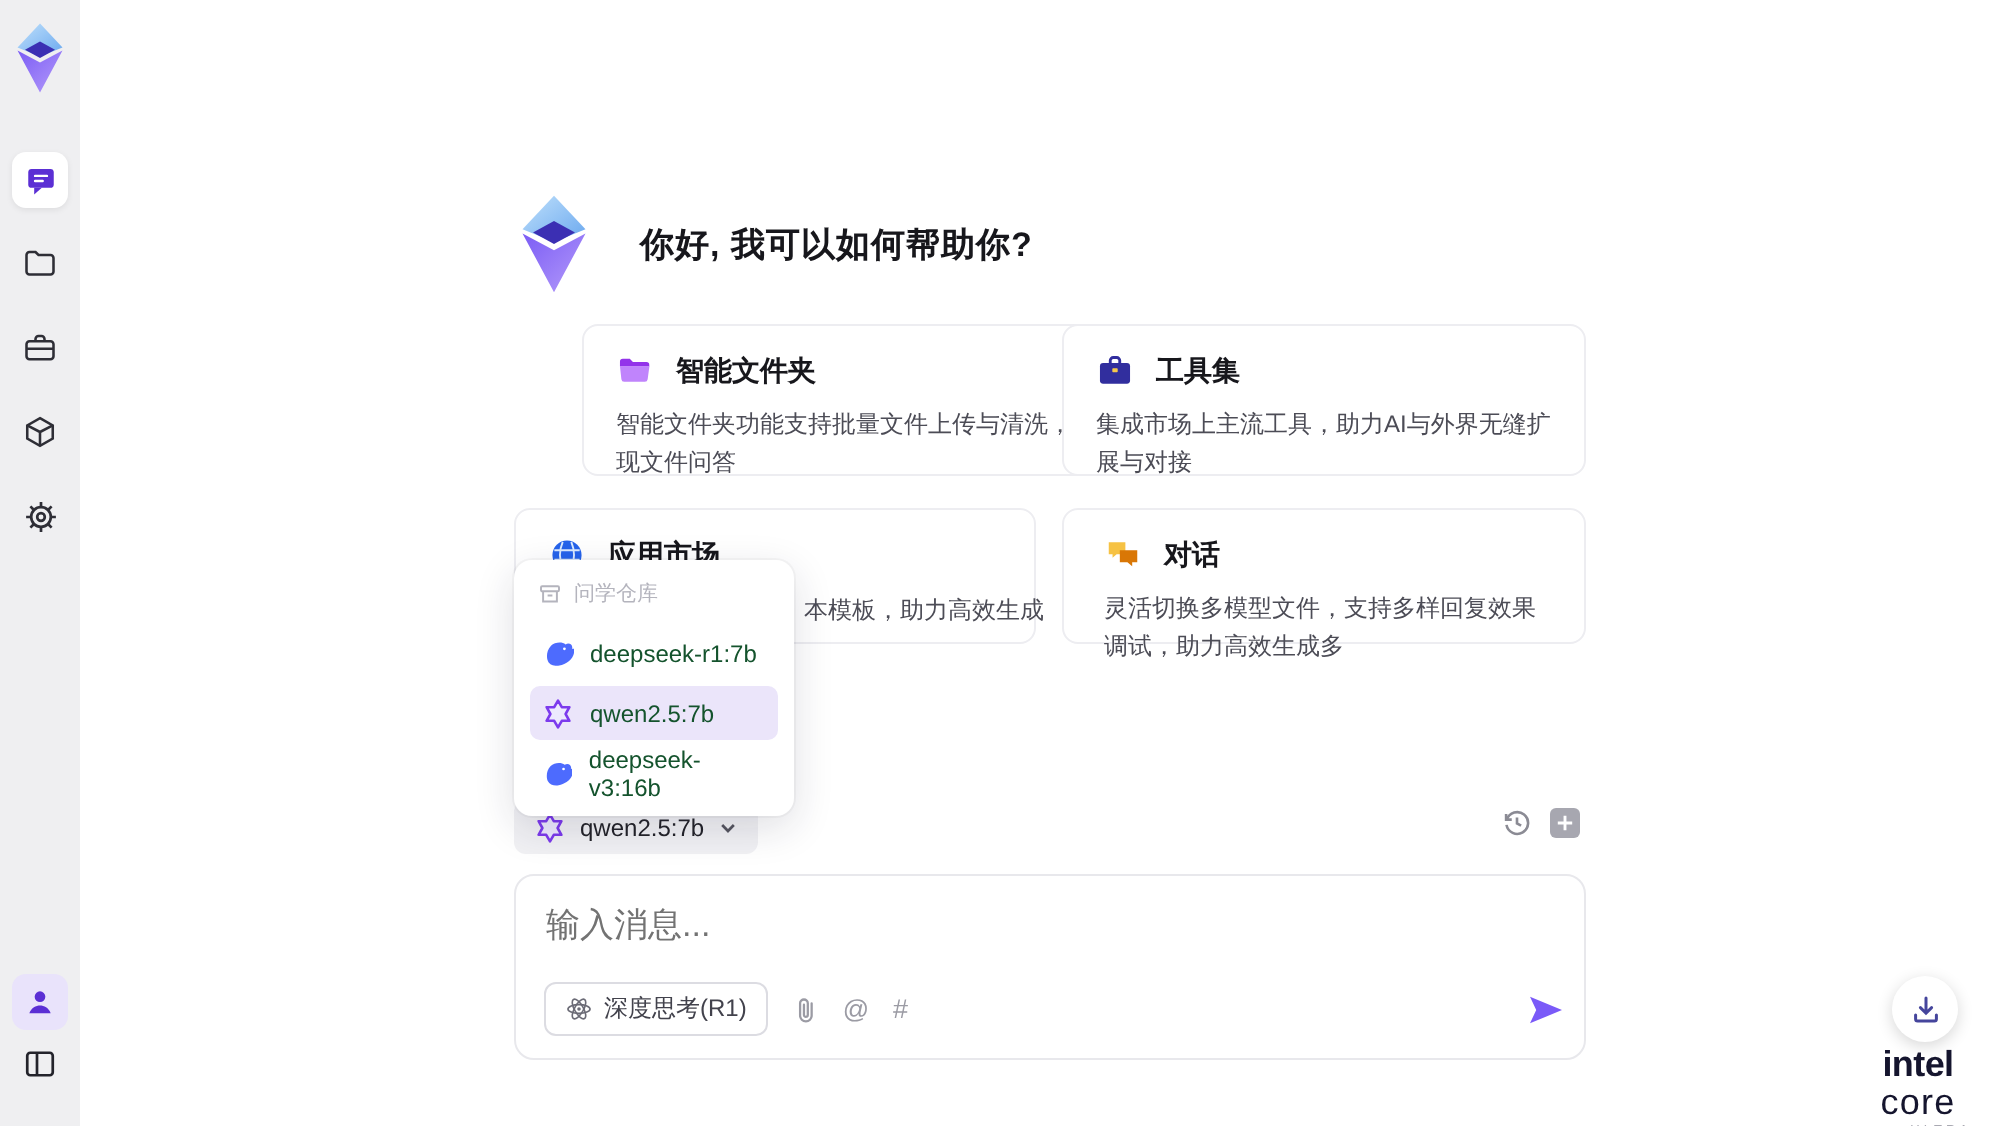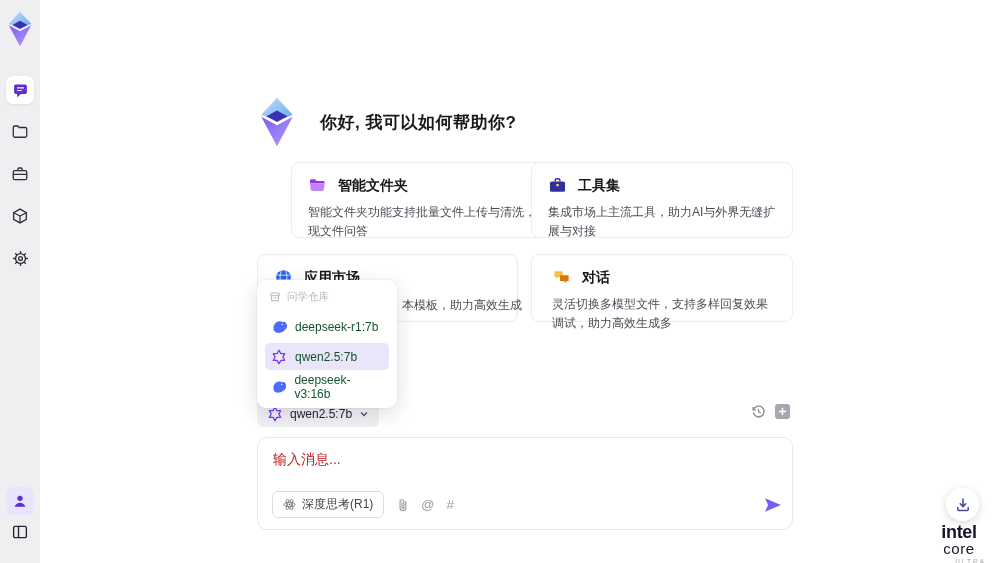--- a/index.html
+++ b/index.html
@@ -34,35 +34,35 @@
   .dd-item.selected { background:#ebe5fa; }
 
   
   .model-pill { position:absolute; left:257px; top:400px; height:27px; display:inline-flex; align-items:center;
                 gap:7px; padding:0 10px; background:#f1f1f4; border-radius:6px; font-size:12px; color:#232329; cursor:pointer; }
   .row-icons { position:absolute; top:404px; left:751px; display:flex; gap:9px; align-items:center; }
 
   
   .composer { position:absolute; left:257px; top:437px; width:536px; height:93px; background:#fff;
               border:1px solid #e8e8ec; border-radius:10px; padding:13px 15px; }
-  .placeholder { font-size:14px; color:#b91c1c; }
+  .placeholder { font-size:17px; color:#737373; }
   .composer-bottom { position:absolute; left:14px; right:10px; bottom:11px; display:flex; align-items:center; gap:12px; }
   .deep-pill { display:inline-flex; align-items:center; gap:6px; border:1px solid #dcdce2; border-radius:6px;
                padding:4px 10px; font-size:12px; color:#42424c; background:#fff; cursor:pointer; }
   .tool-ico { color:#9b9ba4; display:flex; align-items:center; cursor:pointer; }
   .at-glyph { font-size:13px; color:#9b9ba4; }
   .hash-glyph { font-size:13.5px; color:#9b9ba4; letter-spacing:-1px; }
   .send-btn { margin-left:auto; cursor:pointer; display:flex; }
 
   
   .dl-btn { position:absolute; left:946px; top:488px; width:33px; height:33px; border-radius:50%; background:#fff;
             box-shadow:0 2px 8px rgba(0,0,0,.16); display:flex; align-items:center; justify-content:center; cursor:pointer; }
   .intel-badge { position:absolute; left:928px; top:523px; width:62px; text-align:center; line-height:1; }
   .intel-word { font-size:18px; font-weight:bold; color:#15152e; letter-spacing:-.3px;margin-top:28px; }
-  .core-word { font-size:15px; color:#15152e; letter-spacing:.6px; }
+  .core-word { font-size:18px; color:#15152e; letter-spacing:.6px; }
   .tier-word { display:block; font-size:6.5px; color:#a9a9b2; letter-spacing:2px; text-align:right; margin-top:2px; padding-right:4px; text-transform:uppercase; }
 </style>
 </head>
 <body>
 
 <div class="stage">
 
   <div class="sidebar">
     <svg class="sb-logo" viewBox="0 0 40 48">
       <defs>

